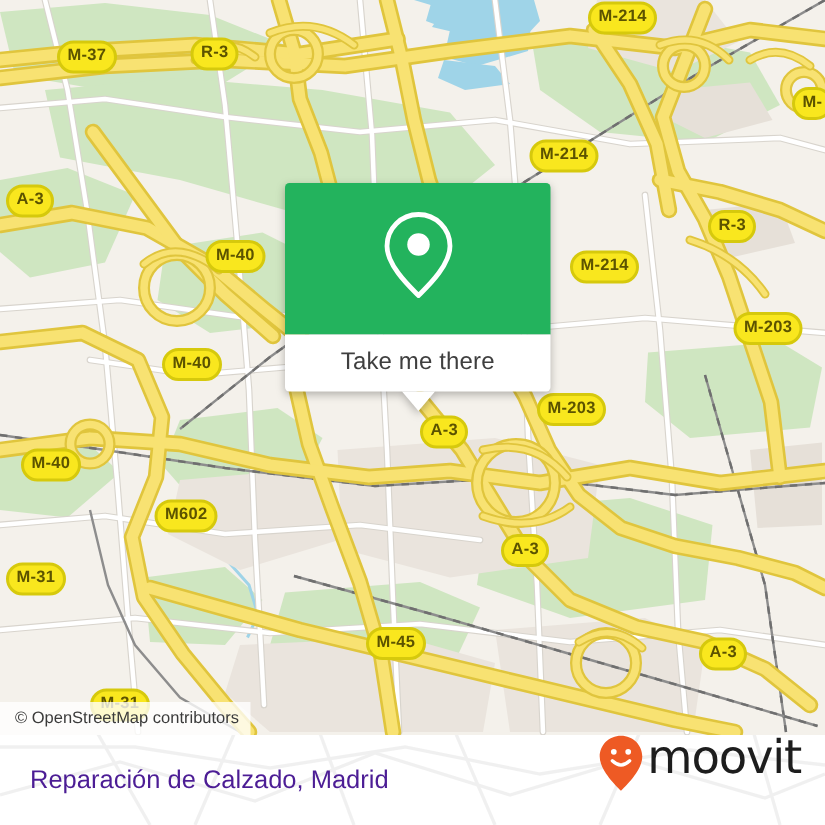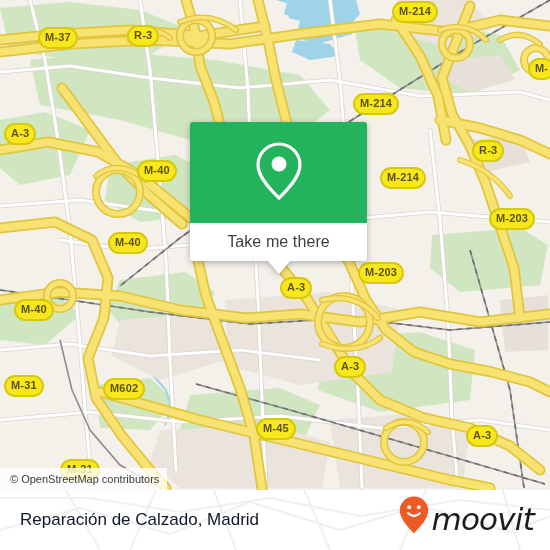--- a/index.html
+++ b/index.html
@@ -112,33 +112,32 @@
     overflow: hidden;
   }
   #footer-bg { position: absolute; left:0; top:0; opacity: 0.30; }
   #footer-title {
     position: absolute;
     left: 20px;
     top: 0;
     height: 60px;
     line-height: 60px;
     font-size: 17px;
-    color: #0f172a;
+    color: #4c1d95;
     font-family: "Liberation Sans", sans-serif;
     white-space: nowrap;
   }
   #brand {
     position: absolute;
     right: 16px;
     top: 0;
     height: 48px;
     display: flex;
-    align-items: flex-end;
+    align-items: flex-start;
     gap: 3px;
-    font-style: italic;
   }
   #brand-name {
     font-size: 31px;
     color: #1d1d1d;
     font-family: "DejaVu Sans", sans-serif;
     font-weight: normal;
     letter-spacing: -0.8px;
     line-height: 1;
     padding-bottom: 3px;
   }
@@ -327,24 +326,24 @@
         <div class="shield" style="left: 528px; top: 58px;">M-</div>
         <div class="shield" style="left: 4px; top: 123px;">A-3</div>
         <div class="shield" style="left: 137px; top: 160px;">M-40</div>
         <div class="shield" style="left: 380px; top: 167px;">M-214</div>
         <div class="shield" style="left: 472px; top: 140px;">R-3</div>
         <div class="shield" style="left: 489px; top: 208px;">M-203</div>
         <div class="shield" style="left: 108px; top: 232px;">M-40</div>
         <div class="shield" style="left: 358px; top: 262px;">M-203</div>
         <div class="shield" style="left: 280px; top: 277px;">A-3</div>
         <div class="shield" style="left: 14px; top: 299px;">M-40</div>
-        <div class="shield" style="left: 103px; top: 333px; margin-top: 45px;">M602</div>
+        <div class="shield" style="left: 103px; top: 333px;">M602</div>
         <div class="shield" style="left: 334px; top: 356px;">A-3</div>
         <div class="shield" style="left: 4px; top: 375px;">M-31</div>
-        <div class="shield" style="left: 256px; top: 418px;">M-45</div>
+        <div class="shield" style="left: 244px; top: 418px;">M-45</div>
         <div class="shield" style="left: 466px; top: 425px;">A-3</div>
         <div class="shield" style="left: 60px; top: 459px;">M-31</div>
       </div>
   </div>
 
   <div id="attribution">© OpenStreetMap contributors</div>
 
   <div id="popup">
     <div id="popup-top">
       <span>

